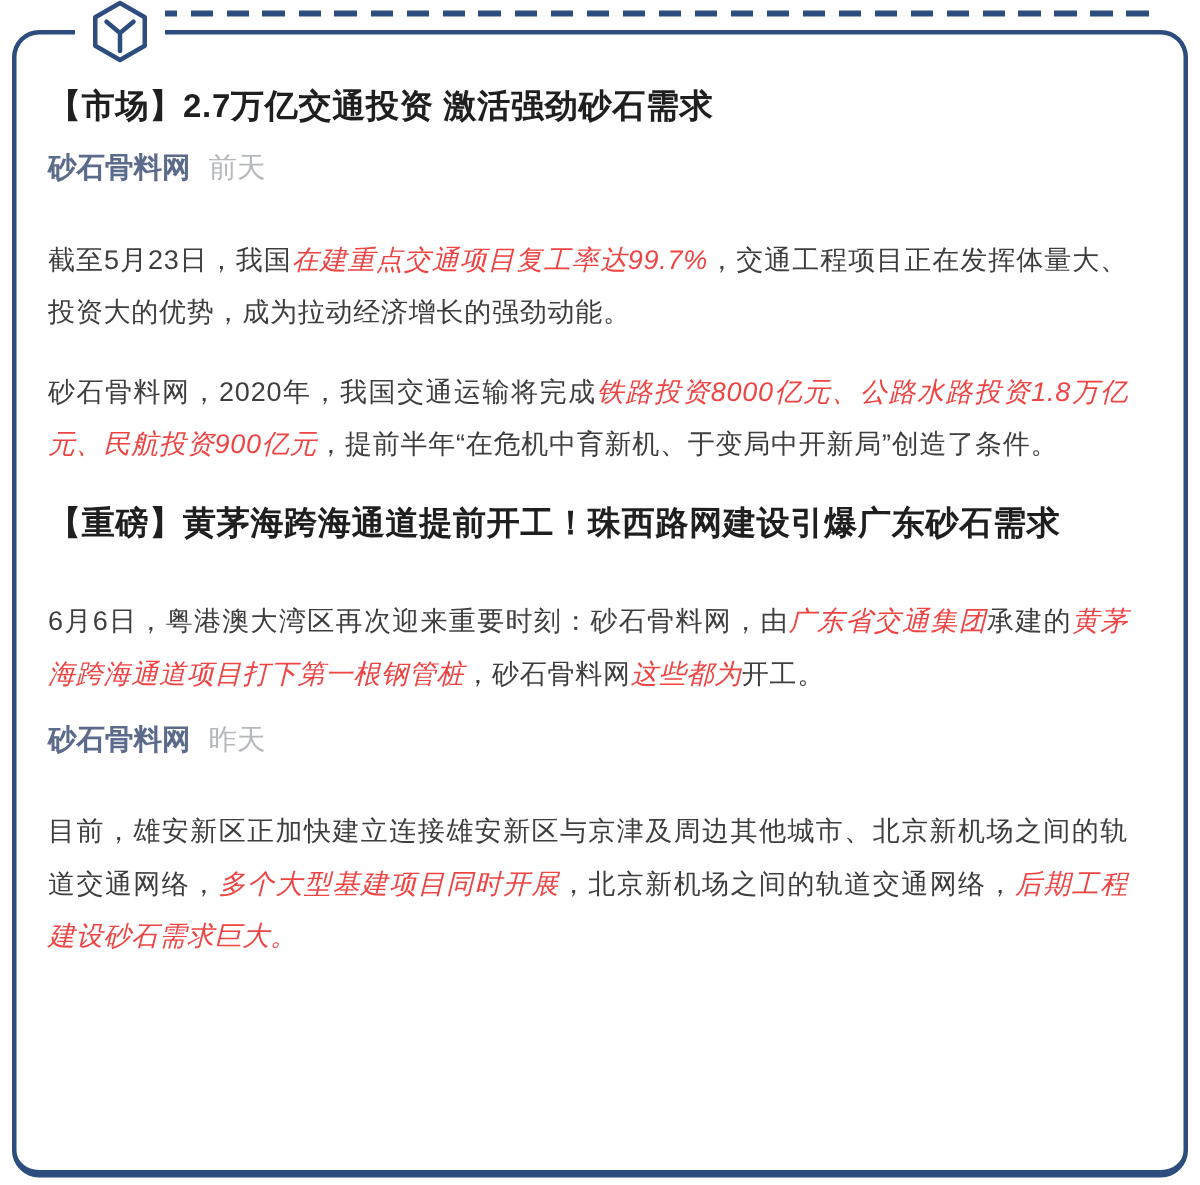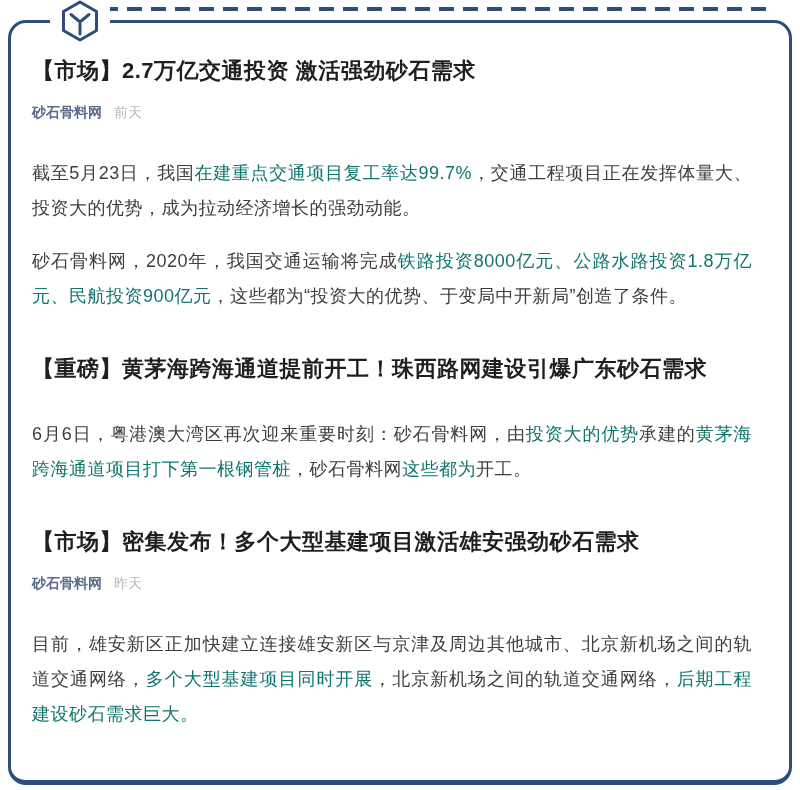--- a/index.html
+++ b/index.html
@@ -30,33 +30,33 @@
   .content{
     position:absolute;left:8px;right:8px;top:20px;bottom:5px;
     padding:6px 40px 0 24px;box-sizing:border-box;
   }
   .title{
     margin:30px 0 0 0;
     font-size:22px;font-weight:700;color:#1f1f1f;
     letter-spacing:0.5px;line-height:30px;
     cursor:pointer;
   }
-  .title.later{margin-top:40px;}
+  .title.later{margin-top:20px;}
   .meta{
-    margin-top:16px;font-size:14px;line-height:21px;
+    margin-top:16px;font-size:19px;line-height:21px;
   }
   .src{color:#5c6b8c;font-weight:700;}
   .time{color:#b5b8bd;margin-left:12px;}
   .para{
     margin:18px 0 0 0;
     font-size:18px;line-height:35px;color:#3e3e3e;
     text-align:justify;letter-spacing:0.5px;
   }
   .para.first{margin-top:33px;}
-  .lnk{color:#0f766e;cursor:pointer;}
+  .lnk{color:#ef4444;cursor:pointer;font-style:italic;}
 </style>
 </head>
 <body>
 
 <div class="card"></div>
 <div class="dash-line"></div>
 <div class="logo-wrap">
   <span>
     <svg width="44" height="44" viewBox="0 0 44 44" fill="none" xmlns="http://www.w3.org/2000/svg">
       <path d="M22 3 L38.5 12.5 L38.5 31.5 L22 41 L5.5 31.5 L5.5 12.5 Z" stroke="#2d4d7e" stroke-width="3" stroke-linejoin="round" fill="#ffffff"></path>
@@ -69,33 +69,32 @@
 
   <article>
     <h2 class="title">【市场】2.7万亿交通投资 激活强劲砂石需求</h2>
     <div class="meta">
       <span class="src">砂石骨料网</span><span class="time">前天</span>
     </div>
     <p class="para first">
       <span>截至5月23日，我国</span><span class="lnk">在建重点交通项目复工率达99.7%</span><span>，交通工程项目正在发挥体量大、投资大的优势，成为拉动经济增长的强劲动能。</span>
     </p>
     <p class="para">
-      <span>砂石骨料网，2020年，我国交通运输将完成</span><span class="lnk">铁路投资8000亿元、公路水路投资1.8万亿元、民航投资900亿元</span><span>，这些都为“投资大的优势、于变局中开新局”创造了条件。</span>
+      <span>砂石骨料网，2020年，我国交通运输将完成</span><span class="lnk">铁路投资8000亿元、公路水路投资1.8万亿元、民航投资900亿元</span><span>，提前半年“在危机中育新机、于变局中开新局”创造了条件。</span>
     </p>
   </article>
 
   <article>
     <h2 class="title later">【重磅】黄茅海跨海通道提前开工！珠西路网建设引爆广东砂石需求</h2>
     <p class="para first">
-      <span>6月6日，粤港澳大湾区再次迎来重要时刻：砂石骨料网，由</span><span class="lnk">投资大的优势</span><span>承建的</span><span class="lnk">黄茅海跨海通道项目打下第一根钢管桩</span><span>，砂石骨料网</span><span class="lnk">这些都为</span><span>开工。</span>
+      <span>6月6日，粤港澳大湾区再次迎来重要时刻：砂石骨料网，由</span><span class="lnk">广东省交通集团</span><span>承建的</span><span class="lnk">黄茅海跨海通道项目打下第一根钢管桩</span><span>，砂石骨料网</span><span class="lnk">这些都为</span><span>开工。</span>
     </p>
   </article>
 
   <article>
-    <h2 class="title later">【市场】密集发布！多个大型基建项目激活雄安强劲砂石需求</h2>
     <div class="meta">
       <span class="src">砂石骨料网</span><span class="time">昨天</span>
     </div>
     <p class="para first">
       <span>目前，雄安新区正加快建立连接雄安新区与京津及周边其他城市、北京新机场之间的轨道交通网络，</span><span class="lnk">多个大型基建项目同时开展</span><span>，北京新机场之间的轨道交通网络，</span><span class="lnk">后期工程建设砂石需求巨大。</span>
     </p>
   </article>
 
 </div>
 

